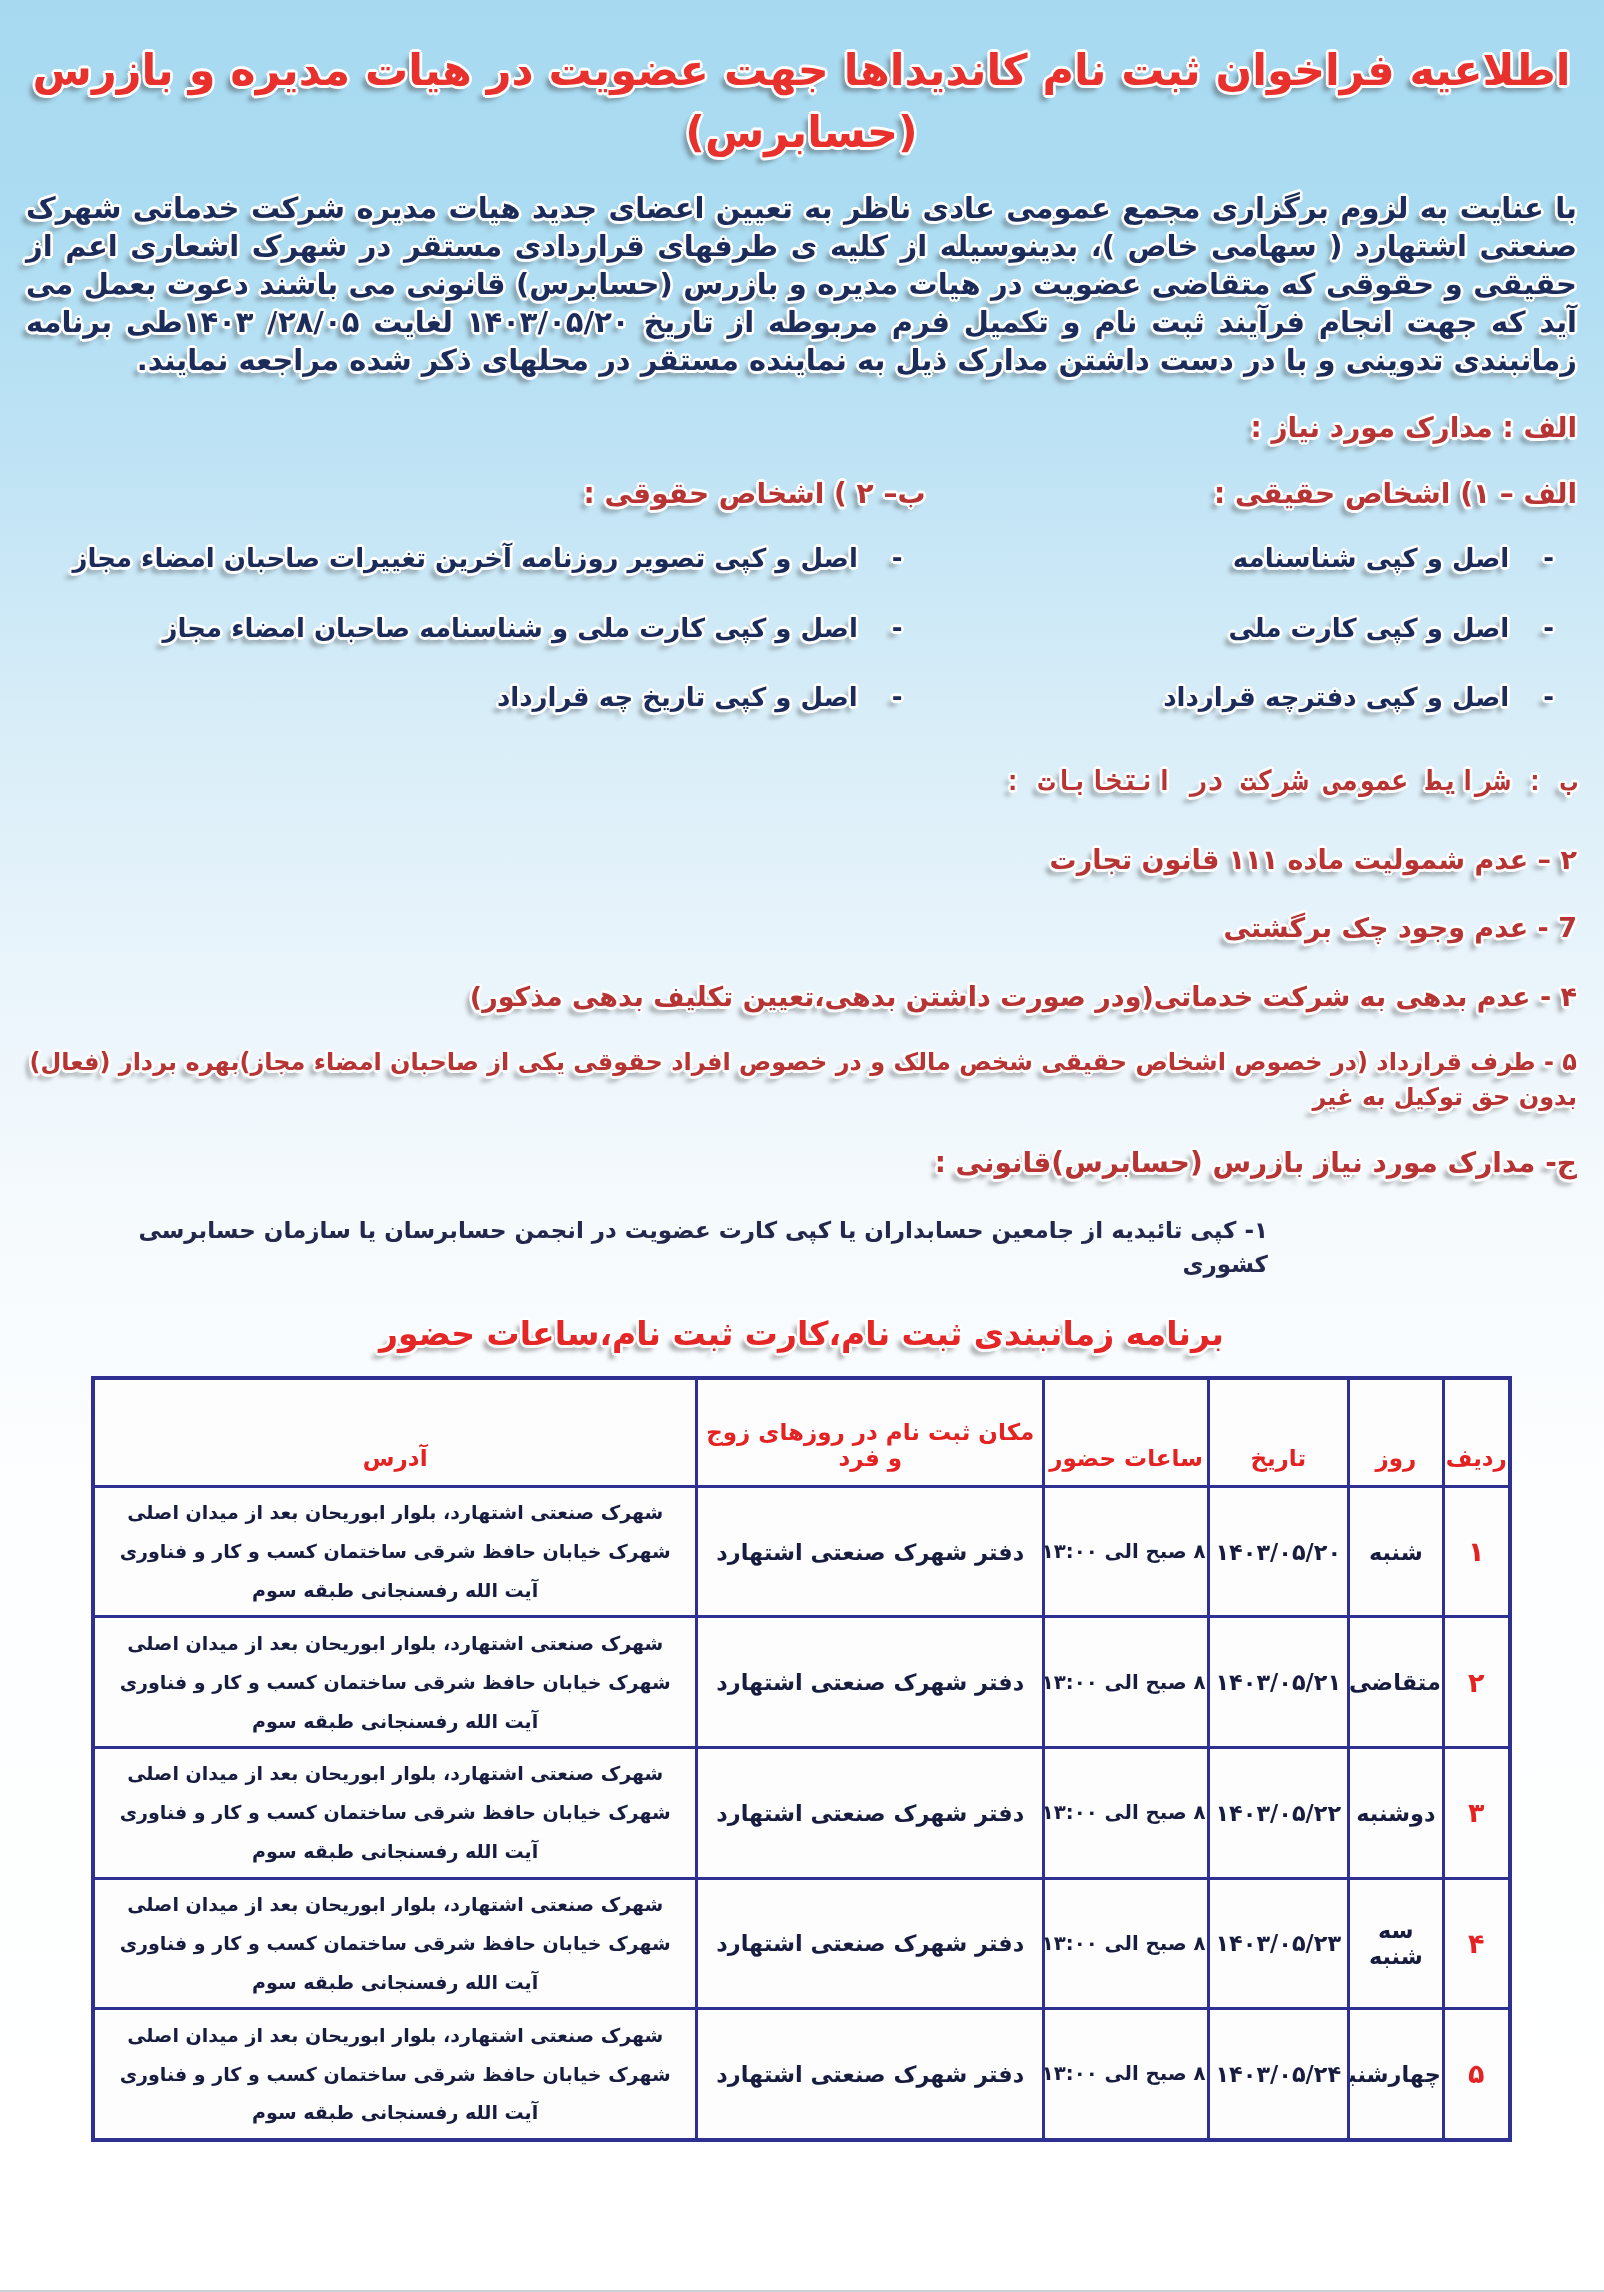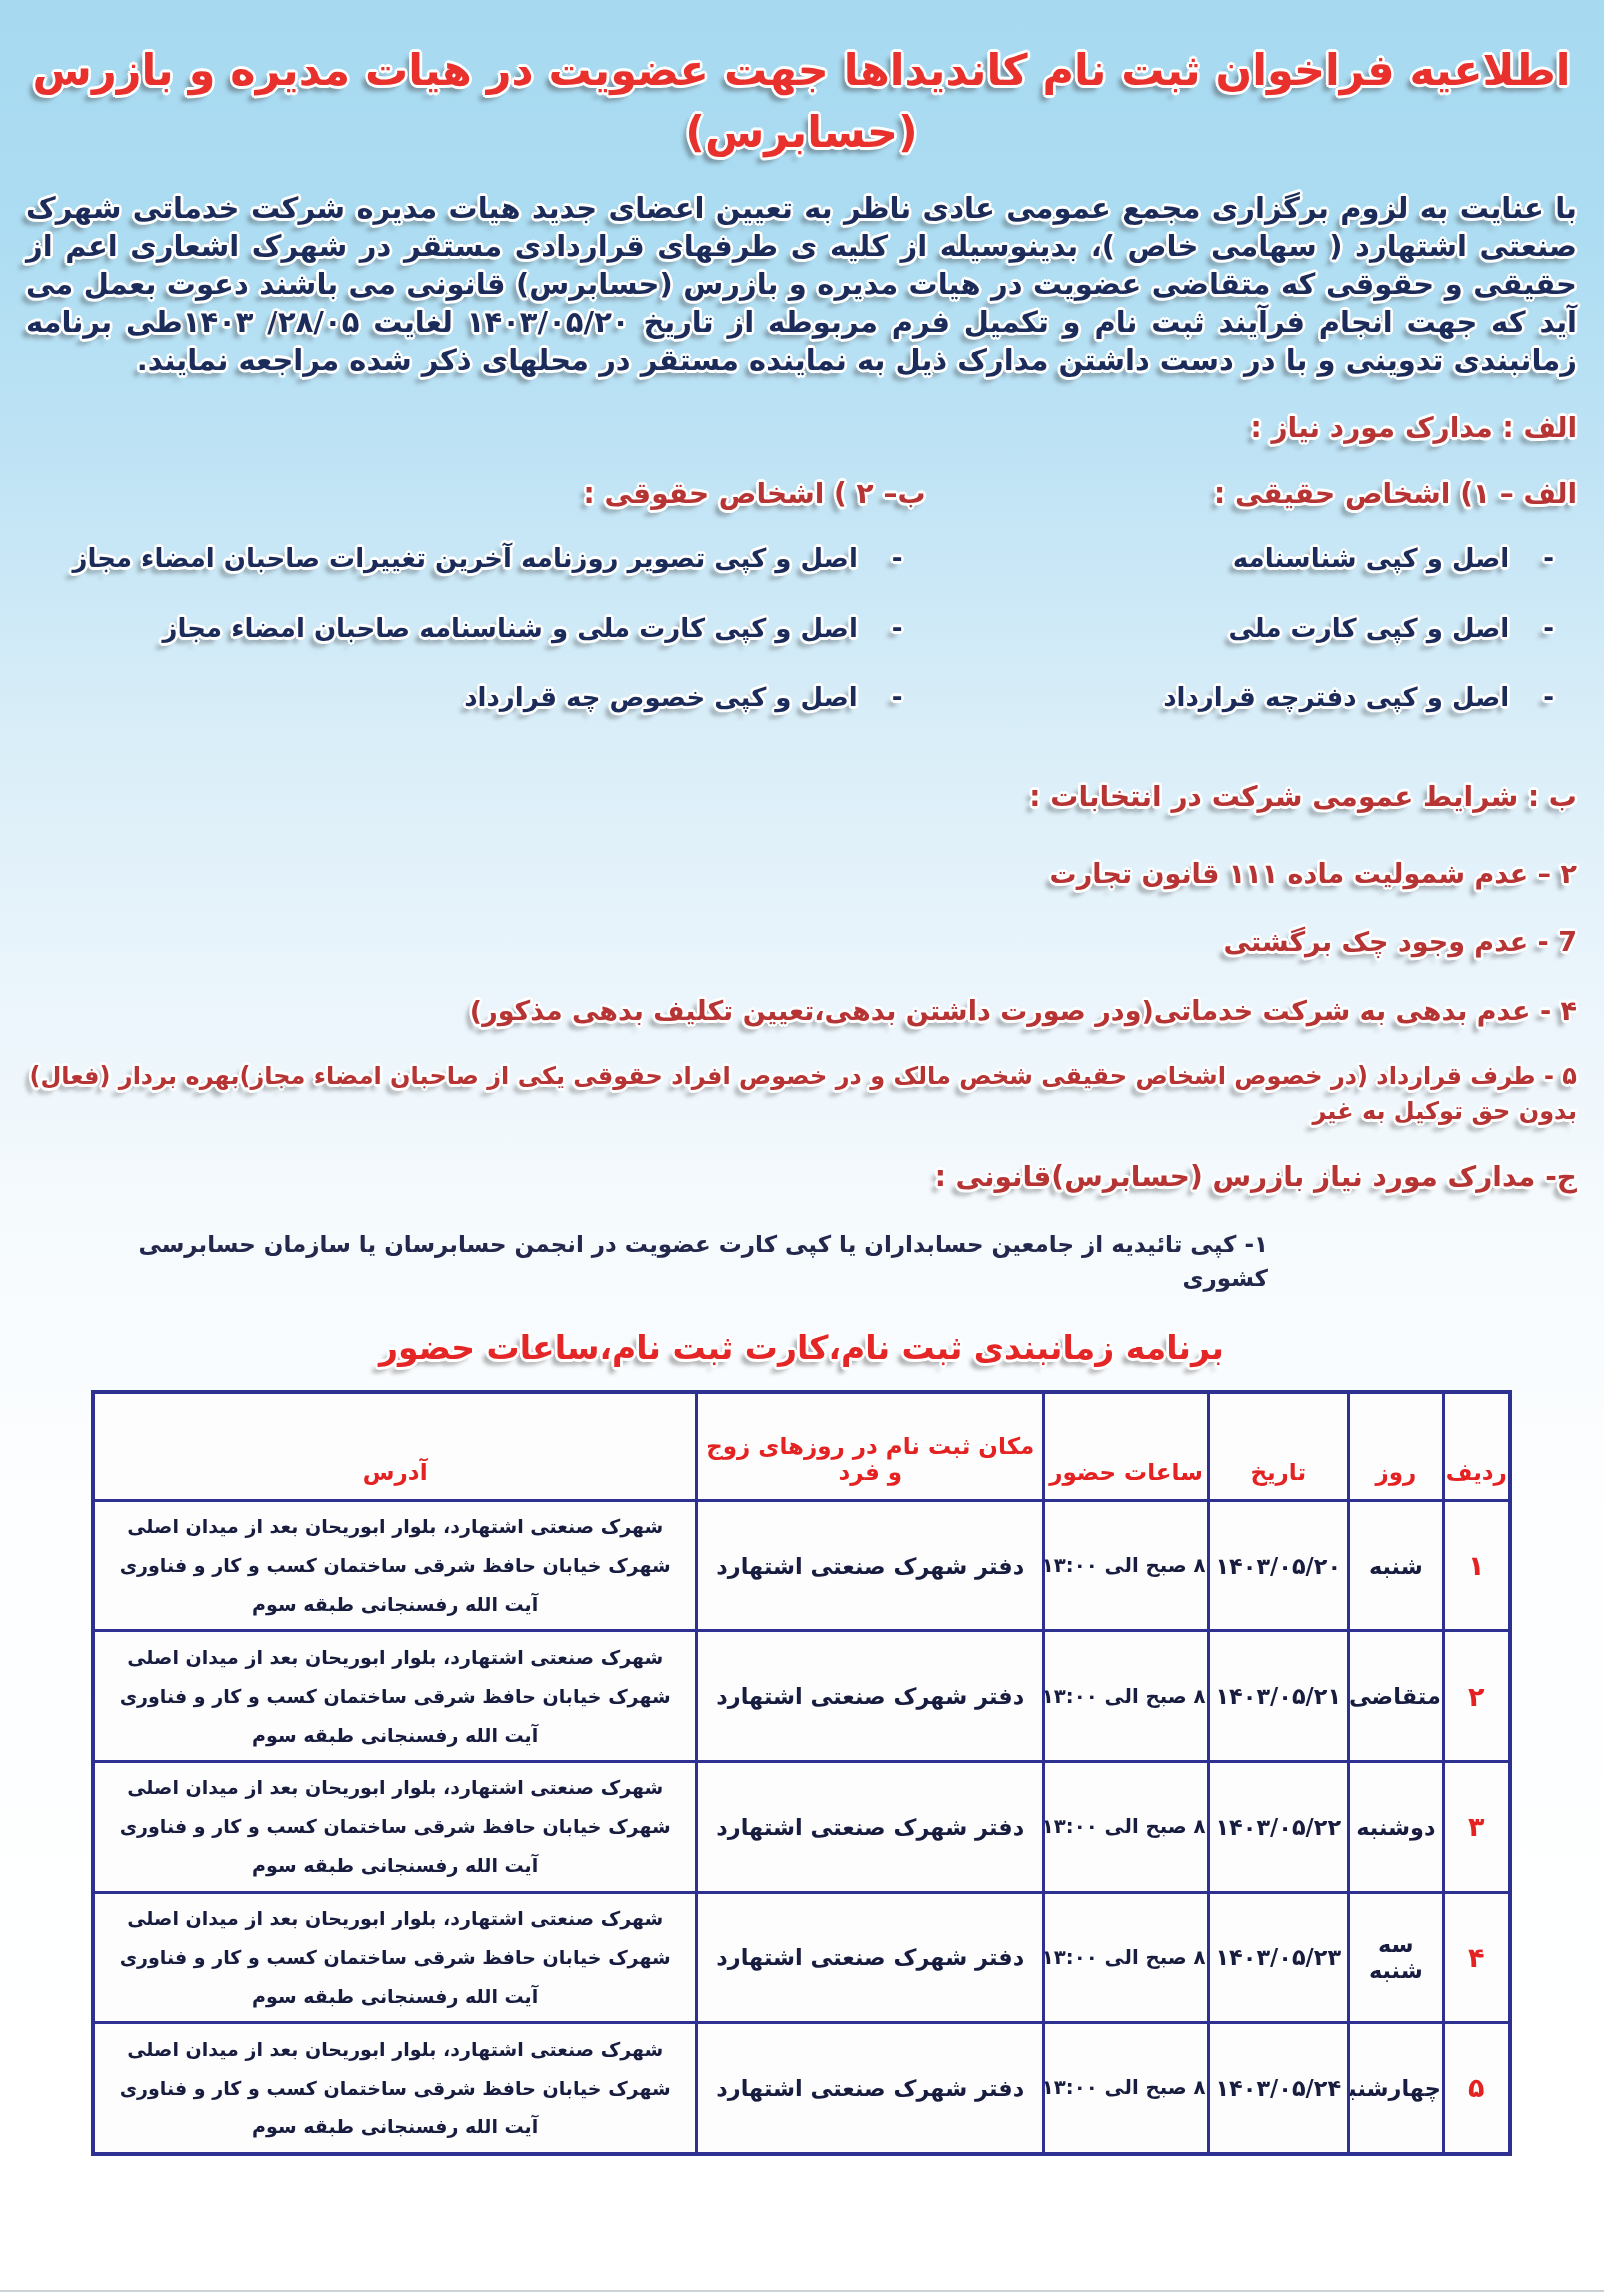--- a/index.html
+++ b/index.html
@@ -34,21 +34,21 @@
   .intro{
     margin-top:25px;
     color:#1c2c5a;font-size:29px;font-weight:bold;
     line-height:38px;text-align:justify;text-justify:inter-word;
   }
 
   .red-heading{
     color:#b63434;font-size:28px;font-weight:bold;text-align:right;line-height:1.4;
   }
   #a-heading{margin-top:19.7px;}
-  #b-heading{margin-top:28px;}
+  #b-heading{margin-top:14px;font-family:Liberation Mono, monospace;}
   #c-heading{margin-top:5.4px;}
 
   .doc-columns{display:flex;margin-top:27px;}
   .col-individuals{width:42%;}
   .col-legal{width:58%;}
   .doc-list{list-style:none;margin:27px 0 0;padding:0 23px 0 0;}
   .doc-item{
     display:flex;gap:34px;align-items:flex-start;
     color:#1c2c5a;font-size:26px;font-weight:bold;line-height:1.45;
     margin-bottom:32px;
@@ -131,21 +131,21 @@
             <li class="doc-item outline">
               <span class="dash">-</span>
               <span>اصل و کپی تصویر روزنامه آخرین تغییرات صاحبان امضاء مجاز</span>
             </li>
             <li class="doc-item outline">
               <span class="dash">-</span>
               <span>اصل و کپی کارت ملی و شناسنامه صاحبان امضاء مجاز</span>
             </li>
             <li class="doc-item outline">
               <span class="dash">-</span>
-              <span>اصل و کپی خصوص چه قرارداد</span>
+              <span>اصل و کپی تاریخ چه قرارداد</span>
             </li>
           </ul>
       </div>
     </div>
 
     <div class="red-heading outline" id="b-heading">ب : شرایط عمومی شرکت در انتخابات :</div>
 
     <div class="conditions" id="conditions">
         <div class="condition outline">۲ – عدم شمولیت ماده ۱۱۱ قانون تجارت</div>
         <div class="condition outline">7 - عدم وجود چک برگشتی</div>

